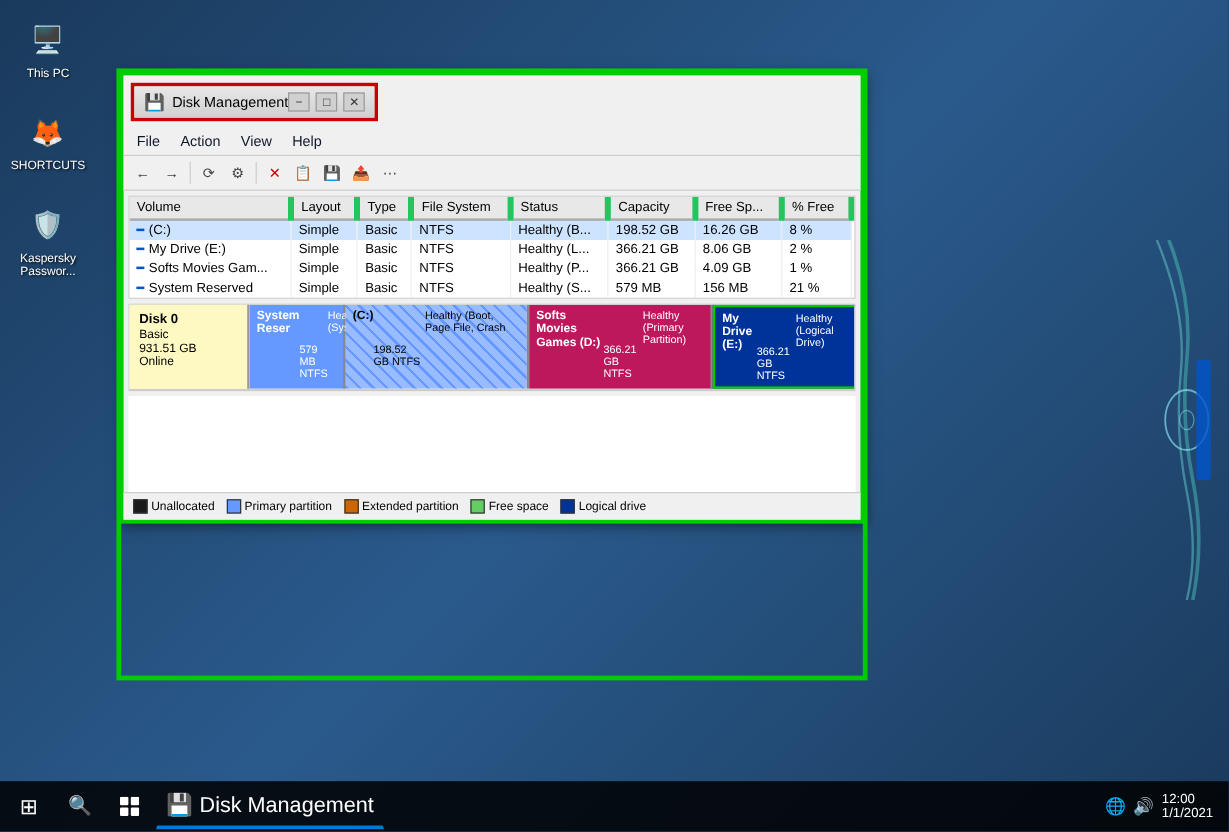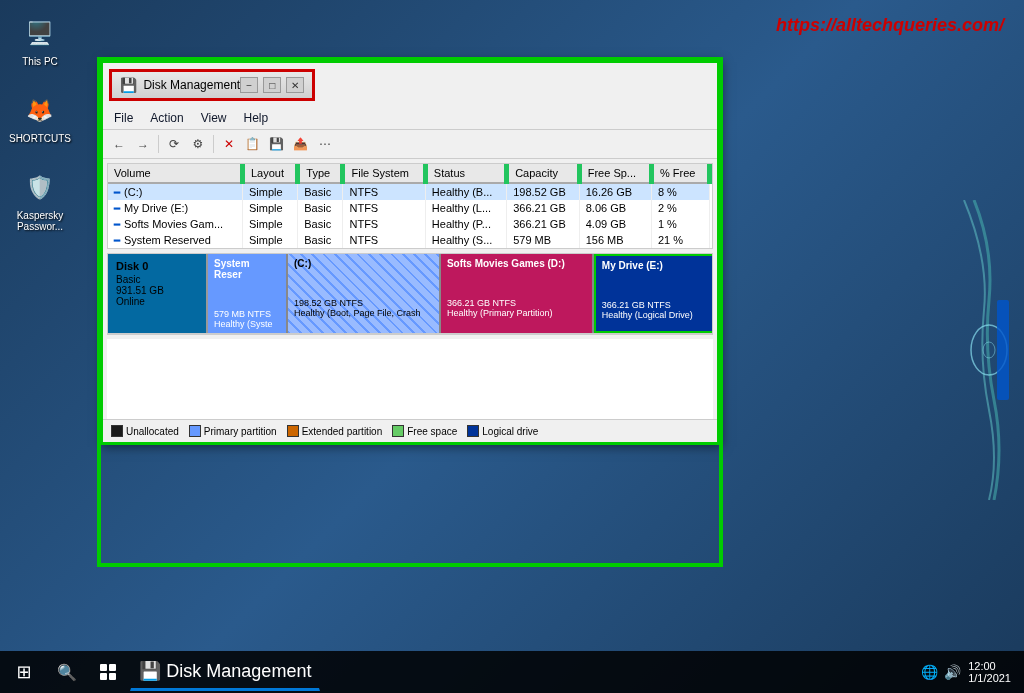--- a/index.html
+++ b/index.html
@@ -233,21 +233,21 @@
 
     .disk-row {
       display: flex;
       border-bottom: 1px solid #ccc;
       min-height: 65px;
     }
 
     .disk-info {
       width: 100px;
       padding: 6px 8px;
-      background: #0369a1;
+      background: #fef9c3;
       border-right: 2px solid #999;
       font-size: 10px;
       flex-shrink: 0;
     }
 
     .disk-info .disk-name {
       font-weight: bold;
       font-size: 11px;
       margin-bottom: 2px;
     }
@@ -256,21 +256,21 @@
       flex: 1;
       display: flex;
       overflow: hidden;
     }
 
     .partition {
       border-right: 2px solid #888;
       padding: 4px 6px;
       font-size: 9px;
       display: flex;
-      flex-direction: column;
+      flex-direction: row;
       justify-content: flex-start;
       cursor: pointer;
     }
 
     .partition:last-child { border-right: none; }
 
     .partition .part-name {
       font-weight: bold;
       font-size: 10px;
       margin-bottom: 1px;
@@ -439,21 +439,20 @@
     <div class="desktop-icon">
       <div class="icon-img">🦊</div>
       <div class="icon-label">SHORTCUTS</div>
     </div>
     <div class="desktop-icon">
       <div class="icon-img">🛡️</div>
       <div class="icon-label">Kaspersky<br>Passwor...</div>
     </div>
   </div>
 
-  <div class="watermark">https://alltechqueries.com/</div>
 
   <div class="cd-visual">
     <svg viewBox="0 0 80 300" xmlns="http://www.w3.org/2000/svg">
 
       <path d="M 40 0 Q 60 50 55 100 Q 50 150 60 200 Q 70 250 60 300" stroke="#4aa" stroke-width="3" fill="none" opacity="0.6"></path>
       <path d="M 30 0 Q 55 60 50 110 Q 45 160 55 210 Q 65 260 55 300" stroke="#6cc" stroke-width="2" fill="none" opacity="0.5"></path>
 
       <ellipse cx="55" cy="150" rx="18" ry="25" fill="none" stroke="#88ddee" stroke-width="1.5" opacity="0.7"></ellipse>
       <ellipse cx="55" cy="150" rx="6" ry="8" fill="none" stroke="#88ddee" stroke-width="1" opacity="0.5"></ellipse>
 

